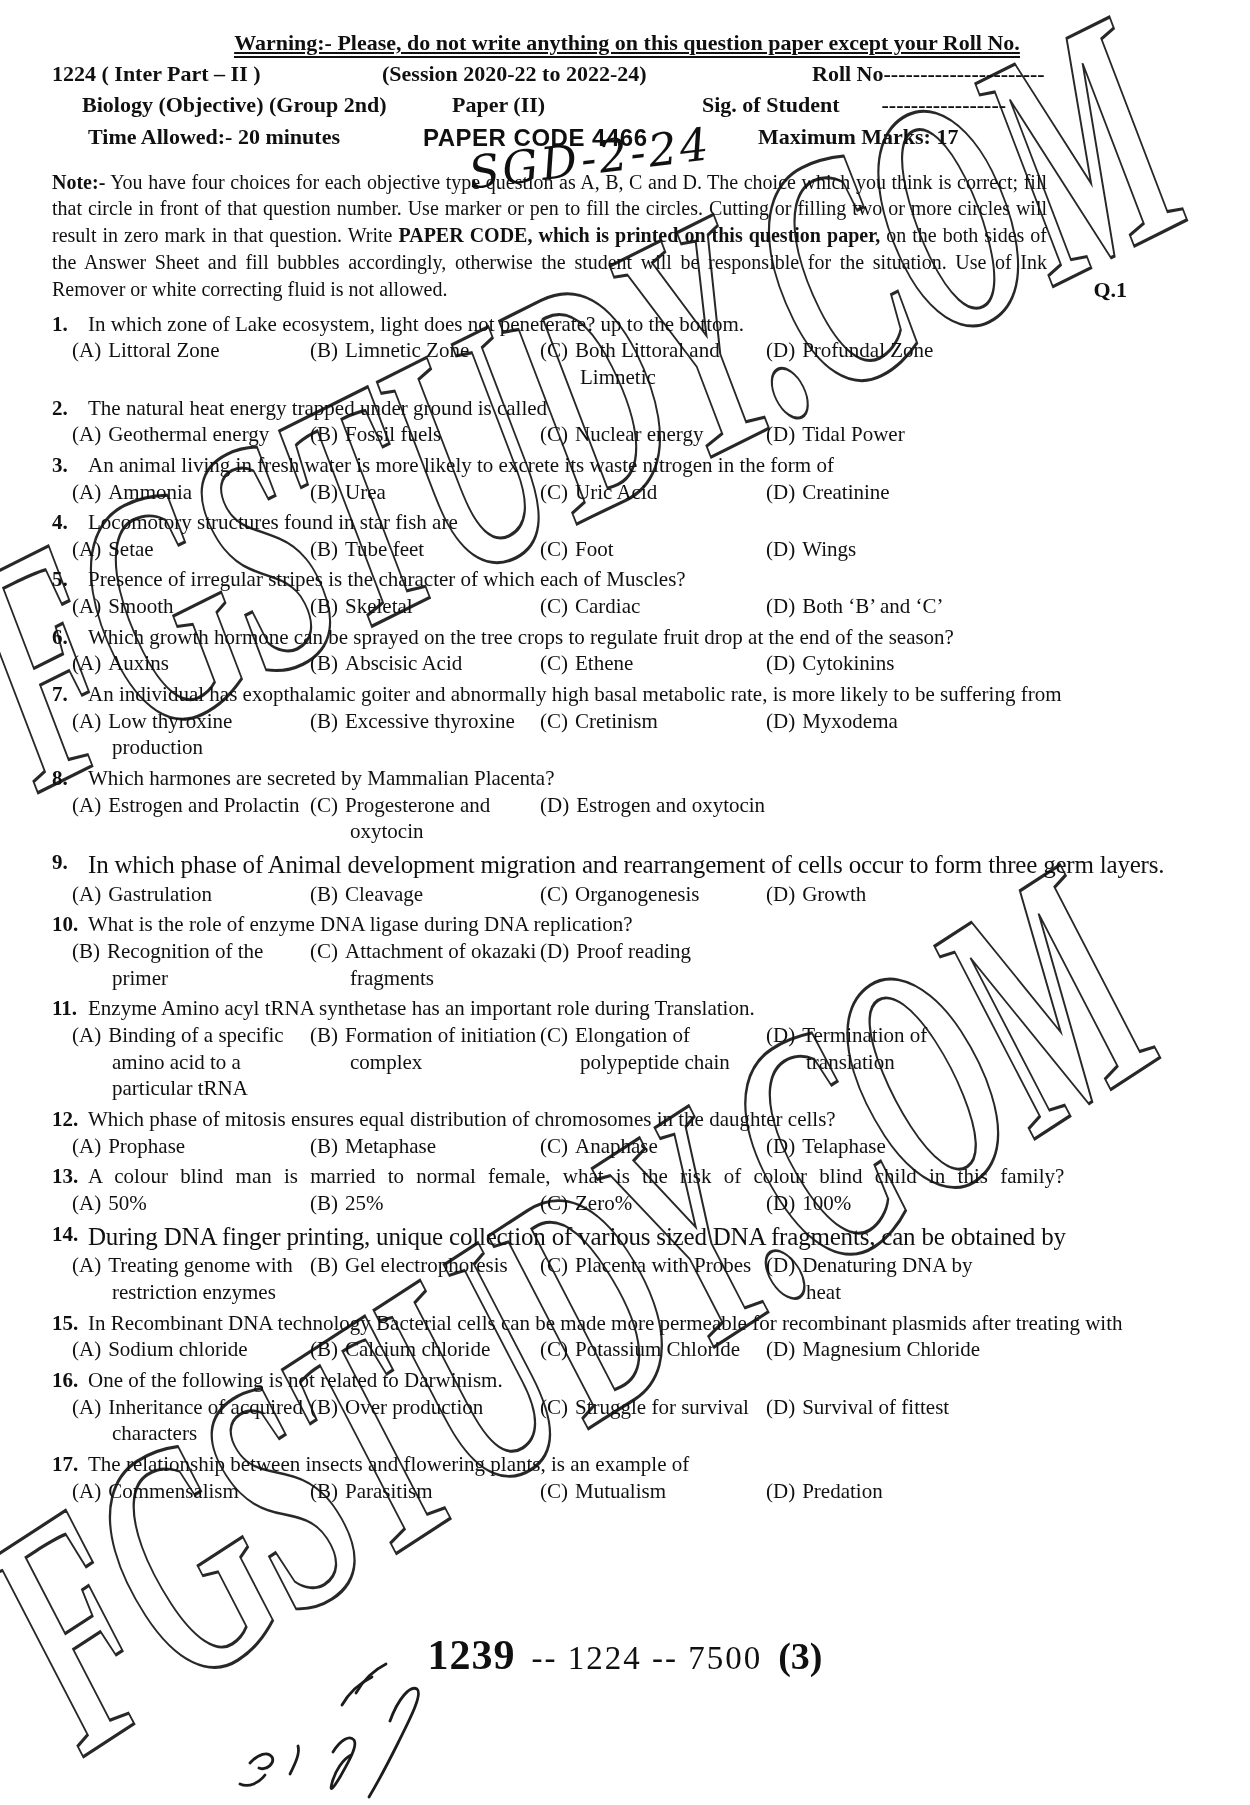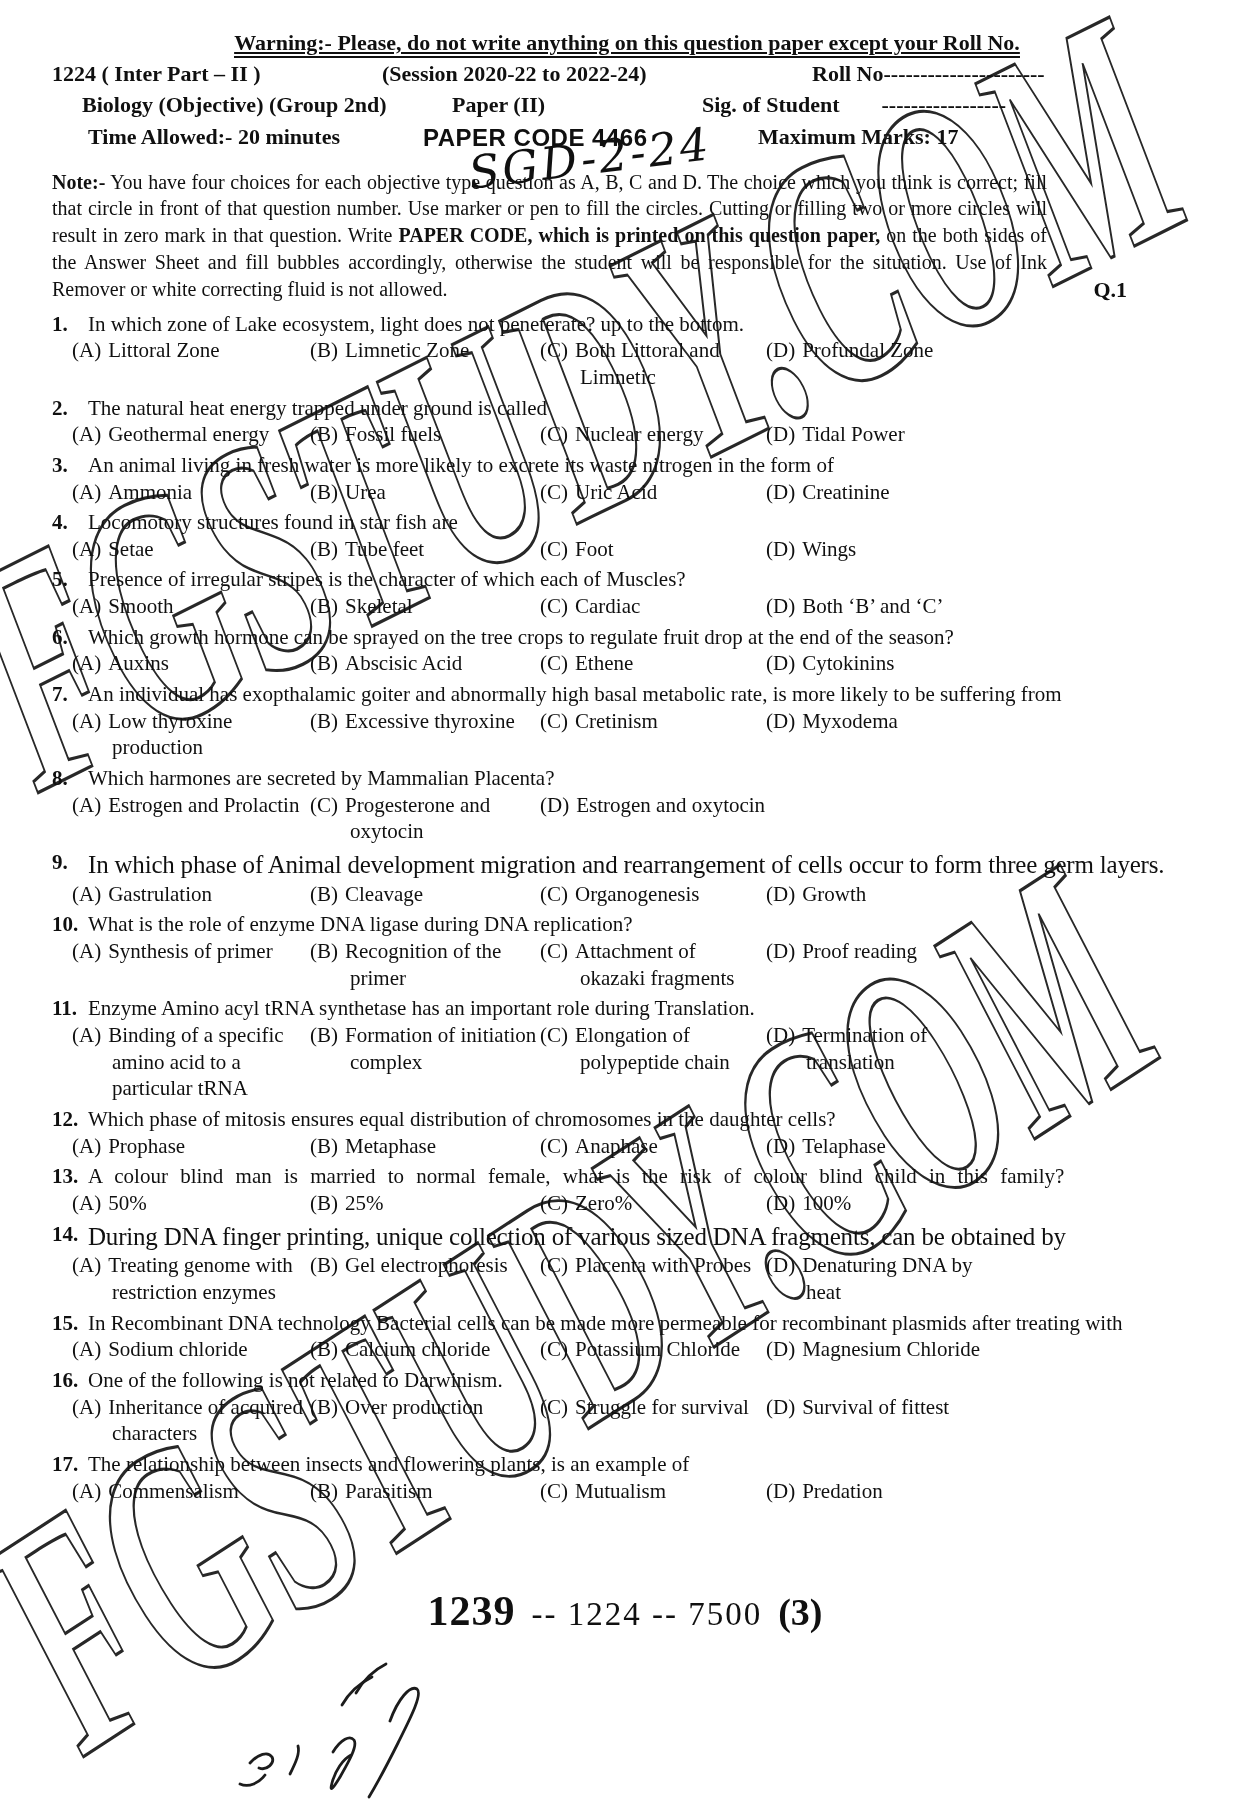--- a/index.html
+++ b/index.html
@@ -31,21 +31,21 @@
   .q-line{display:flex;line-height:1.27;}
   .qnum{flex:0 0 36px;font-weight:bold;}
   .qtext{flex:1;padding-right:6px;text-align:justify;}
   .qtext.condensed{font-family:Liberation Serif, serif;font-size:25px;letter-spacing:-0.2px;}
   .qtext.spread{word-spacing:7px;}
   .options{display:grid;grid-template-columns:238px 230px 226px 225px;margin-left:20px;line-height:1.27;}
   .opt{display:block;padding-left:40px;text-indent:-40px;}
   .opt-label{padding-right:7px;}
 
   
-  .footer{position:absolute;left:0;right:0;top:1587px;display:flex;justify-content:center;align-items:baseline;gap:16px;}
+  .footer{position:absolute;left:0;right:0;top:1631px;display:flex;justify-content:center;align-items:baseline;gap:16px;}
   .footer-code{font-size:42px;font-weight:bold;letter-spacing:1px;}
   .footer-mid{font-size:33px;letter-spacing:2px;}
   .footer-page{font-size:38px;font-weight:bold;}
 
   
   .wm{position:absolute;pointer-events:none;opacity:.92;}
   .wm svg text{fill:none;stroke:#161616;stroke-width:3.2px;
     font-family:"Liberation Serif", serif;font-weight:bold;font-style:italic;}
   .wm1{left:-90px;top:250px;transform:rotate(-26.5deg);}
   .wm2{left:-90px;top:1155px;transform:rotate(-33deg);}
@@ -214,21 +214,20 @@
       <span class="opt"><span class="opt-label">(D)</span><span class="opt-text">Growth</span></span>
     </div>
   </div>
 
   <div class="question">
     <div class="q-line">
       <span class="qnum">10.</span>
       <span class="qtext">What is the role of enzyme DNA ligase during DNA replication?</span>
     </div>
     <div class="options">
-      <span class="opt"><span class="opt-label">(A)</span><span class="opt-text">Synthesis of primer</span></span>
       <span class="opt"><span class="opt-label">(B)</span><span class="opt-text">Recognition of the primer</span></span>
       <span class="opt"><span class="opt-label">(C)</span><span class="opt-text">Attachment of okazaki fragments</span></span>
       <span class="opt"><span class="opt-label">(D)</span><span class="opt-text">Proof reading</span></span>
     </div>
   </div>
 
   <div class="question">
     <div class="q-line">
       <span class="qnum">11.</span>
       <span class="qtext">Enzyme Amino acyl tRNA synthetase has an important role during Translation.</span>

